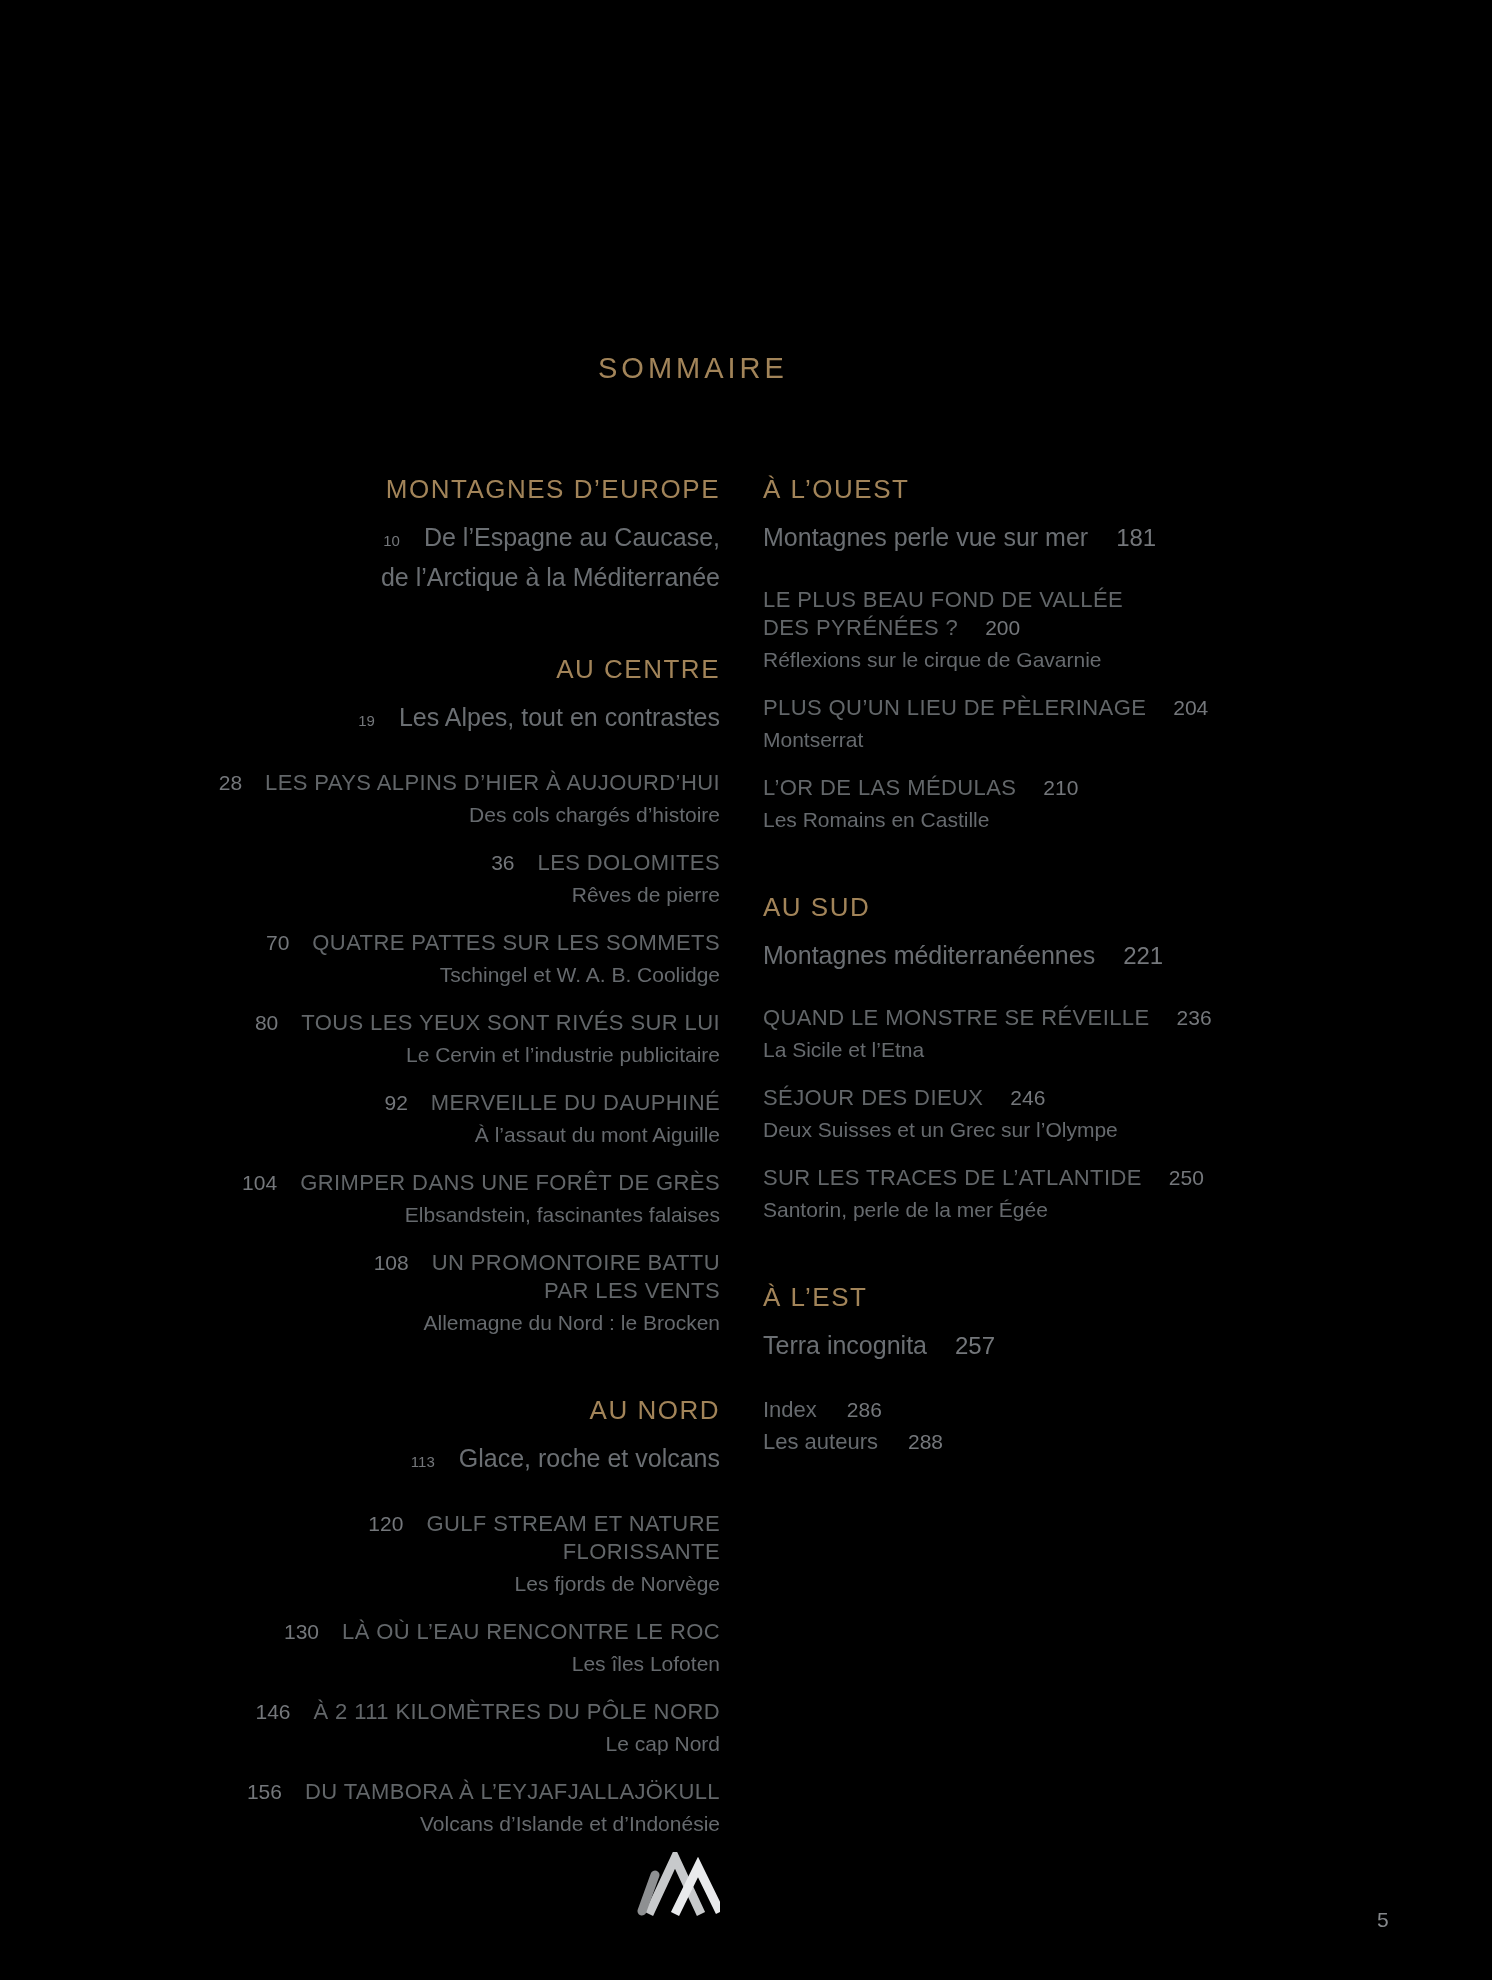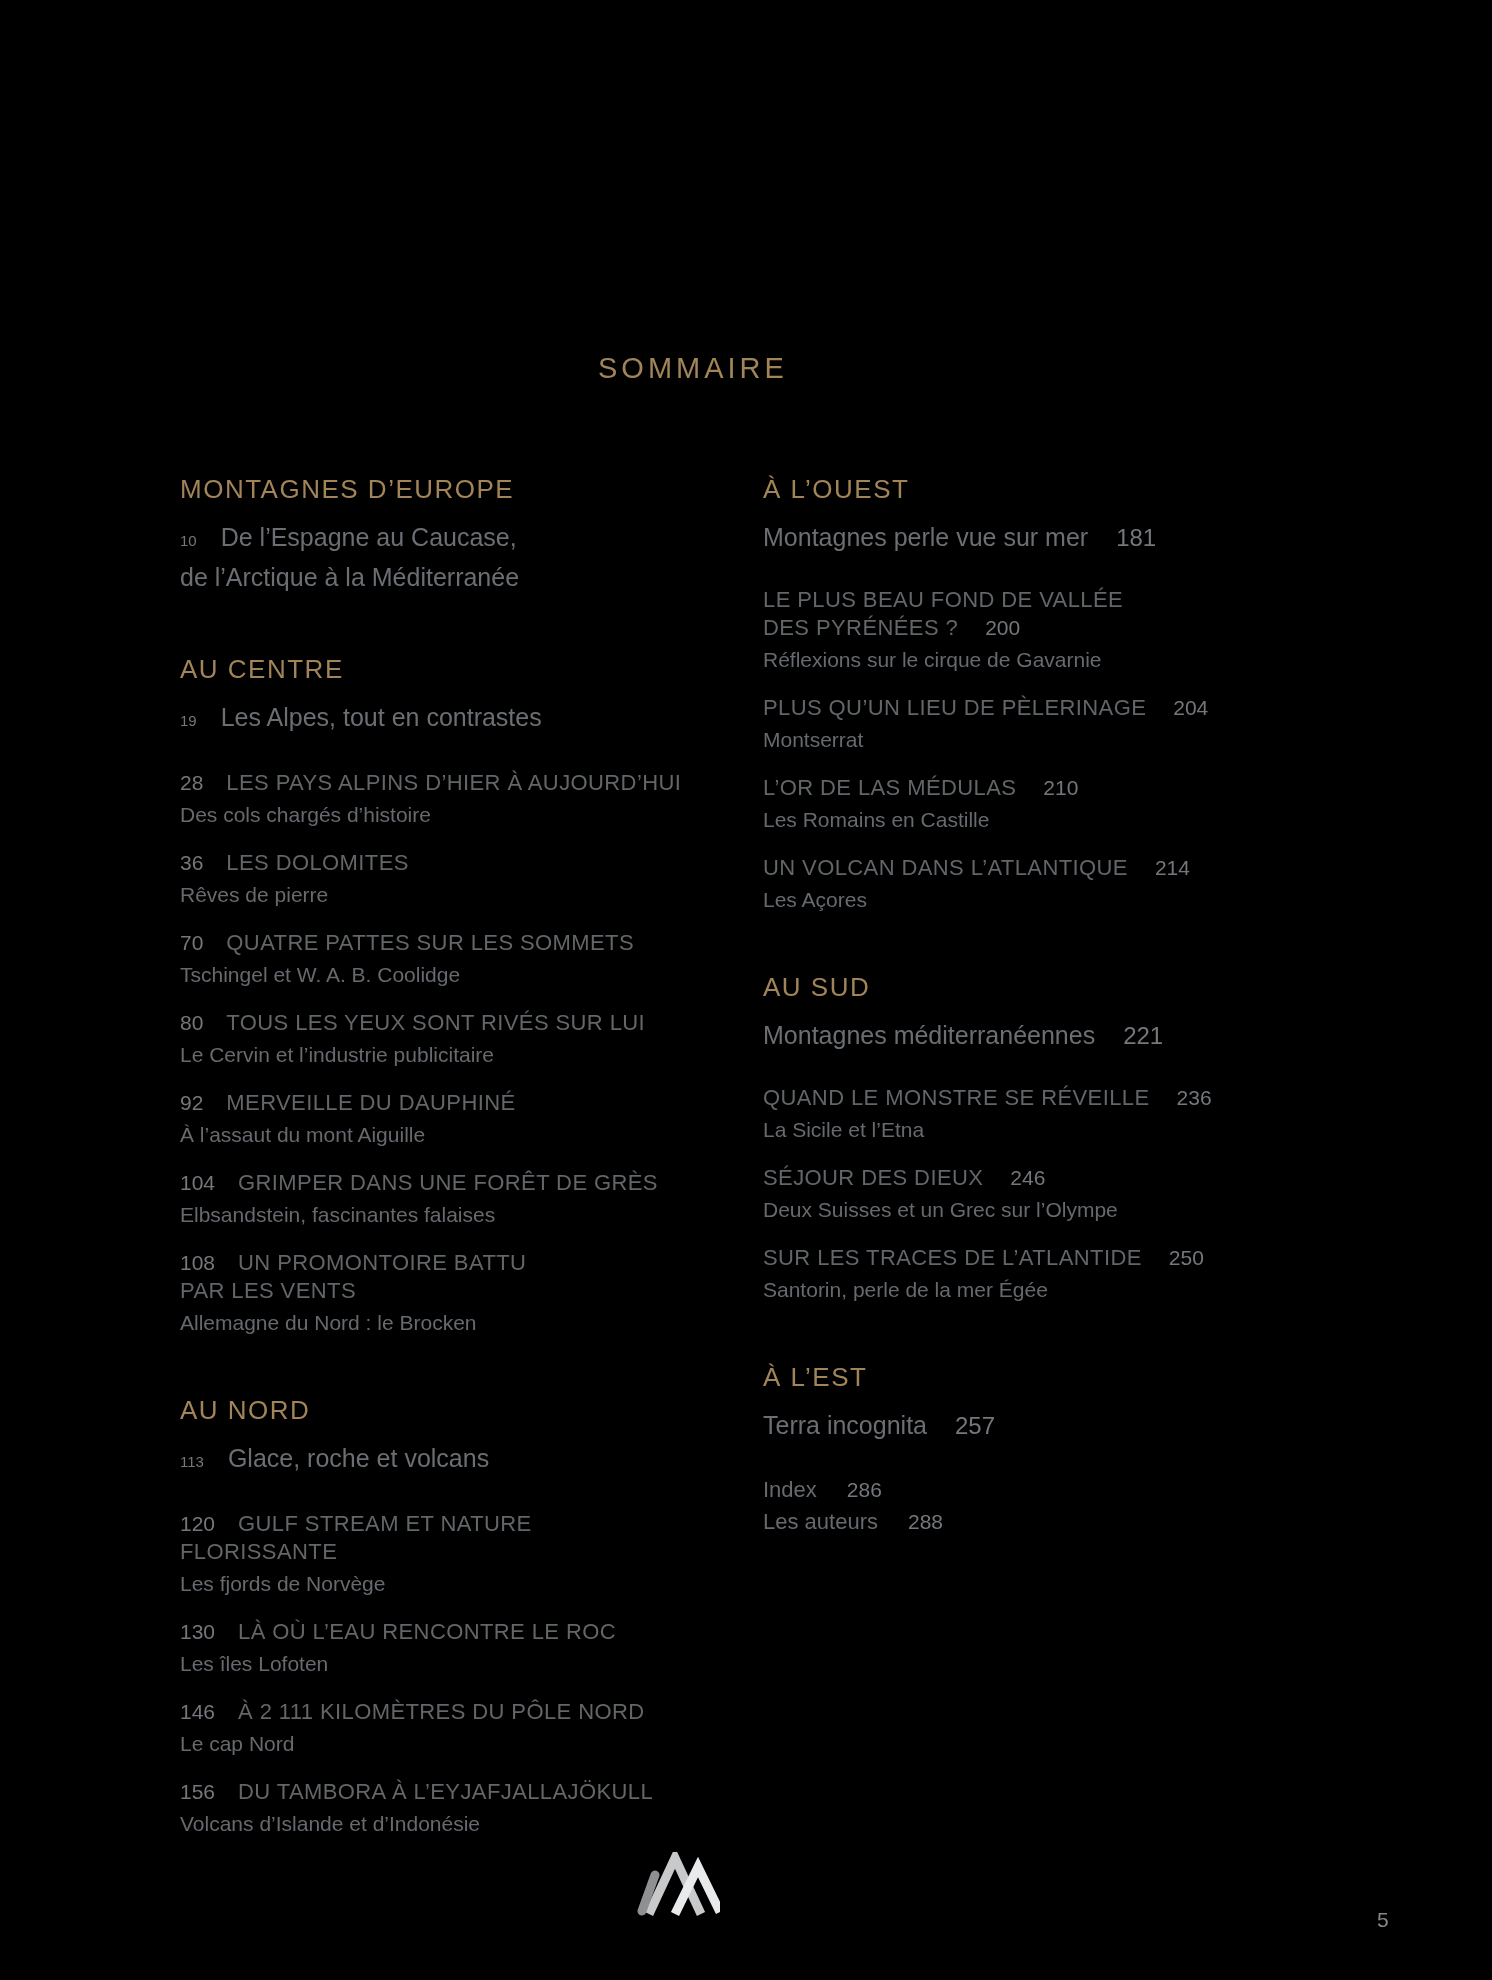--- a/index.html
+++ b/index.html
@@ -14,21 +14,21 @@
   body{font-family:"Liberation Sans","DejaVu Sans",sans-serif;}
   .page{position:relative;width:1492px;height:1980px;background:#000000;overflow:hidden;}
 
   .doc-title{
     position:absolute;left:598px;top:352px;
     font-size:29px;font-weight:normal;letter-spacing:4px;color:var(--gold);
     white-space:nowrap;
   }
 
   .columns{position:absolute;left:180px;top:476px;display:flex;gap:43px;}
-  .col-left{width:540px;text-align:left;}
+  .col-left{width:540px;text-align:right;}
   .col-right{width:500px;text-align:left;}
 
   .toc-section + .toc-section{margin-top:60px;}
 
   .sec-heading{
     font-size:26px;font-weight:normal;letter-spacing:1.5px;color:var(--gold);
     line-height:27px;margin:0 0 16px;white-space:nowrap;
   }
 
   .intro{font-size:25px;color:var(--t-intro);line-height:37px;margin:0 0 30px;white-space:nowrap;}
@@ -144,24 +144,20 @@
           <div class="sub">Réflexions sur le cirque de Gavarnie</div>
         </div>
         <div class="entry">
           <div class="t-line"><span>PLUS QU’UN LIEU DE PÈLERINAGE</span><span class="num-r">204</span></div>
           <div class="sub">Montserrat</div>
         </div>
         <div class="entry">
           <div class="t-line"><span>L’OR DE LAS MÉDULAS</span><span class="num-r">210</span></div>
           <div class="sub">Les Romains en Castille</div>
         </div>
-        <div class="entry">
-          <div class="t-line"><span>UN VOLCAN DANS L’ATLANTIQUE</span><span class="num-r">214</span></div>
-          <div class="sub">Les Açores</div>
-        </div>
       </div>
 
       <div class="toc-section">
         <h2 class="sec-heading">AU SUD</h2>
         <div class="intro"><span>Montagnes méditerranéennes</span><span class="num-r">221</span></div>
 
         <div class="entry">
           <div class="t-line"><span>QUAND LE MONSTRE SE RÉVEILLE</span><span class="num-r">236</span></div>
           <div class="sub">La Sicile et l’Etna</div>
         </div>

